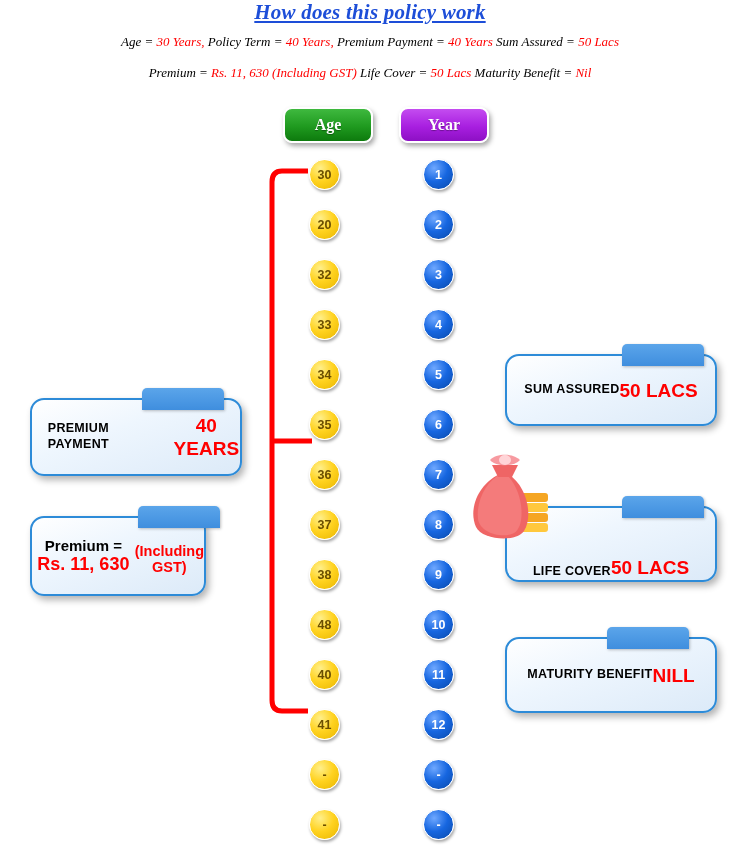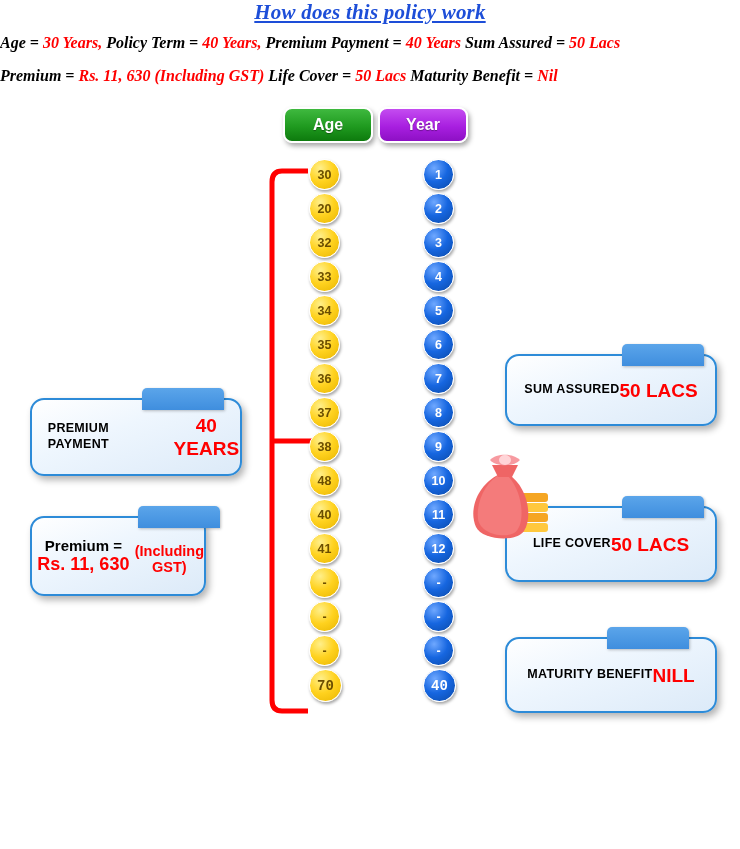--- a/index.html
+++ b/index.html
@@ -20,71 +20,73 @@
     text-align: center;
     font-family: "Liberation Serif", serif;
     font-style: italic;
     font-weight: bold;
     font-size: 21px;
     color: #1d4ed8;
     letter-spacing: .2px;
     text-decoration: underline;
   }
   .subline {
+    text-align: center;
     font-family: "Liberation Serif", serif;
     font-style: italic;
-    font-weight: bold;
-    font-size: 16px;
+    font-weight: normal;
+    font-size: 13px;
     color: #000000;
     margin-top: 9px;
   }
   .subline.second { margin-top: 15px; }
   .red { color: #ff0000; }
 
   
   .pill {
     position: absolute;
     width: 86px;
     height: 32px;
     border-radius: 9px;
     color: #ffffff;
     font-weight: bold;
     font-size: 16px;
     display: flex;
     align-items: center;
     justify-content: center;
     box-shadow: 2px 3px 5px rgba(0,0,0,.35);
     text-shadow: 0 1px 1px rgba(0,0,0,.35);
+    font-family: Liberation Serif, serif;
   }
   .pill-age {
     left: 283px; top: 107px;
     background: linear-gradient(180deg,#3fb93f 0%, #1f9a1f 55%, #0d7a0d 100%);
     border: 2px solid #ffffff;
   }
   .pill-year {
-    left: 378px; top: 107px;
+    left: 399px; top: 107px;
     background: linear-gradient(180deg,#c44cf0 0%, #a81fe0 55%, #8d10c4 100%);
     border: 2px solid #ffffff;
   }
 
   
   .col { position: absolute; }
   #age-col  { left: 309px; top: 159px; }
   #year-col { left: 423px; top: 159px; }
 
   .circle {
     width: 31px;
     height: 31px;
     border-radius: 50%;
     display: flex;
     align-items: center;
     justify-content: center;
     font-size: 12.5px;
     font-weight: bold;
-    margin-bottom: 3px;
+    margin-bottom: 19px;
     box-shadow: 1px 2px 3px rgba(0,0,0,.35);
     box-sizing: border-box;
   }
   .circle.age {
     background: radial-gradient(circle at 35% 28%, #ffef8a 0%, #ffd21f 48%, #e8b500 100%);
     border: 1.5px solid #ffffff;
     color: #6b4e00;
   }
   .circle.year {
     background: radial-gradient(circle at 35% 28%, #6fa8ff 0%, #1666e0 48%, #0b4aa8 100%);
@@ -147,21 +149,21 @@
   #card-premium-payment .tab { left: 110px; }
   #card-premium-amount  { left: 30px; top: 516px; width: 176px; height: 80px; }
   #card-premium-amount .tab { left: 106px; }
   #card-premium-amount .row { font-size: 15px; font-weight: bold; color:#000; }
   #card-premium-amount .row .amt { color: #ff0000; font-size: 18px; }
   #card-premium-amount .gst { color: #ff0000; font-size: 14.5px; font-weight: bold; margin-top: 6px; }
 
   
   #card-sum-assured { left: 505px; top: 354px; width: 212px; height: 72px; }
   #card-sum-assured .tab { left: 115px; }
-  #card-life-cover  { left: 505px; top: 506px; width: 212px; height: 76px; }
+  #card-life-cover  { left: 505px; top: 506px; width: 212px; height: 76px; align-items: flex-end; }
   #card-life-cover .tab { left: 115px; }
   #card-maturity    { left: 505px; top: 637px; width: 212px; height: 76px; }
   #card-maturity .tab { left: 100px; }
 
   
   #money-bag { position: absolute; left: 462px; top: 447px; width: 96px; height: 98px; }
 </style>
 </head>
 <body>
 

